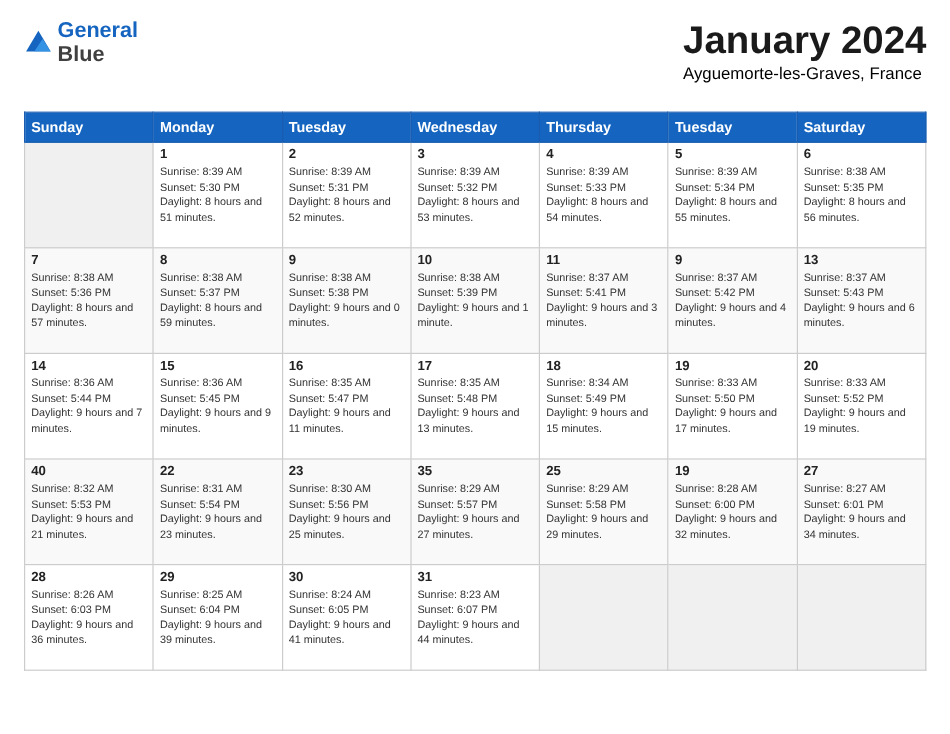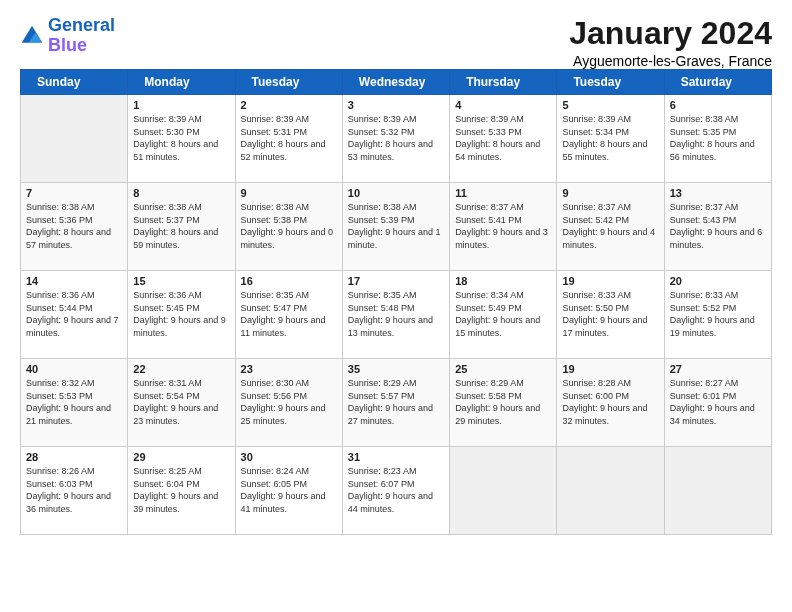--- a/index.html
+++ b/index.html
@@ -14,42 +14,42 @@
       width: 792px;
       height: 612px;
       padding: 16px 20px 12px 20px;
       display: flex;
       flex-direction: column;
     }
     .header {
       display: flex;
       justify-content: space-between;
       align-items: flex-start;
-      margin-bottom: 0;
+      margin-bottom: 24px;
     }
     .logo {
       display: flex;
       align-items: center;
       gap: 4px;
     }
     .logo-text {
       font-size: 18px;
       font-weight: bold;
       color: #1a1a1a;
       line-height: 1.1;
     }
     .logo-text span {
       color: #1565c0;
     }
     .logo-icon {
       width: 24px;
       height: 24px;
     }
     .title-section {
-      text-align: right;
+      text-align: left;
     }
     .month-title {
       font-size: 32px;
       font-weight: bold;
       color: #1a1a1a;
       line-height: 1.1;
     }
     .location {
       font-size: 14px;
       color: #000000;
@@ -57,21 +57,21 @@
     }
     table {
       width: 100%;
       border-collapse: collapse;
       table-layout: fixed;
     }
     thead th {
       background-color: #1565c0;
       color: #fff;
       text-align: left;
-      padding: 5px 16px;
+      padding: 5px 5px;
       font-size: 12px;
       font-weight: bold;
       border: 1px solid #1a5cb0;
     }
     tbody td {
       border: 1px solid #ccc;
       vertical-align: top;
       padding: 4px 5px;
       font-size: 9.5px;
       color: #222;
@@ -103,21 +103,21 @@
 
 <div class="page">
   <div class="header">
     <div class="logo">
       <svg class="logo-icon" viewBox="0 0 28 28">
         <polygon points="14,2 26,22 2,22" fill="#1565c0"></polygon>
         <polygon points="18,10 26,22 10,22" fill="#42a5f5" opacity="0.7"></polygon>
       </svg>
       <div class="logo-text">
         <div><span>General</span></div>
-        <div><span style="color:#8b5cf6">Blue</span></div>
+        <div><span style="color:#404040">Blue</span></div>
       </div>
     </div>
     <div class="title-section">
       <div class="month-title">January 2024</div>
       <div class="location">Ayguemorte-les-Graves, France</div>
     </div>
   </div>
 
   <table>
     <thead>

